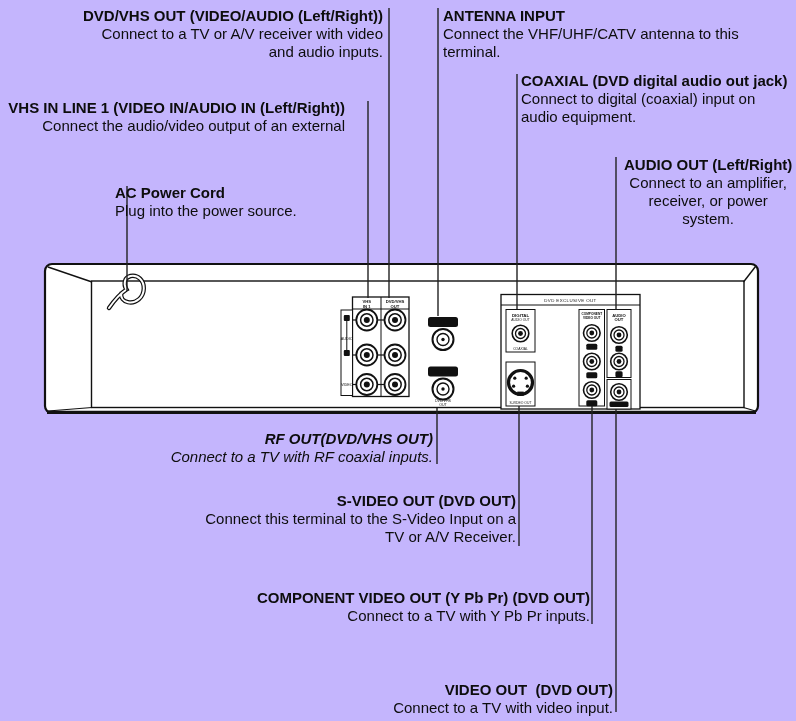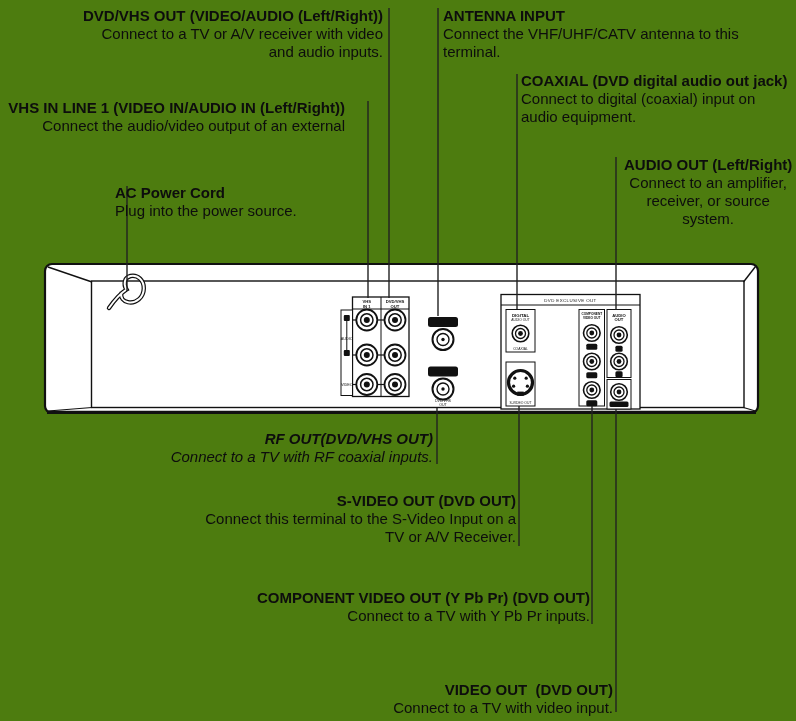--- a/index.html
+++ b/index.html
@@ -1,17 +1,17 @@
 <!DOCTYPE html>
 <html><head>
 <meta charset="utf-8">
 <style>
   html,body{margin:0;padding:0;background:#fff;}
   .stage{
-    position:relative;width:796px;height:721px;background:#4d7c0f;overflow:hidden;
+    position:relative;width:796px;height:721px;background:#c4b5fd;overflow:hidden;
     font-family:"Liberation Sans", sans-serif;color:#0d0d0d;
   }
   .art{position:absolute;left:0;top:0;}
   .callout{position:absolute;font-size:15px;line-height:18px;}
   .callout.right{text-align:right;}
   .callout.left{text-align:left;}
   .callout .t{font-weight:700;white-space:pre;}
   .callout .b{font-weight:400;white-space:pre;}
   svg text{font-family:"Liberation Sans", sans-serif;fill:#111;}
 </style>
@@ -184,21 +184,21 @@
 
   <div class="callout left" style="top:72px;left:521px;">
     <div class="t">COAXIAL (DVD digital audio out jack)</div>
     <div class="b">Connect to digital (coaxial) input on</div>
     <div class="b">audio equipment.</div>
   </div>
 
   <div class="callout left" style="top:156px;left:624px;text-align:center;">
     <div class="t">AUDIO OUT (Left/Right)</div>
     <div class="b">Connect to an amplifier,</div>
-    <div class="b">receiver, or source</div>
+    <div class="b">receiver, or power</div>
     <div class="b">system.</div>
   </div>
 
   <div class="callout left" style="top:184px;left:115px;">
     <div class="t">AC Power Cord</div>
     <div class="b">Plug into the power source.</div>
   </div>
 
   <div class="callout right" style="top:430px;right:363px;font-style:italic;">
     <div class="t">RF OUT(DVD/VHS OUT)</div>

